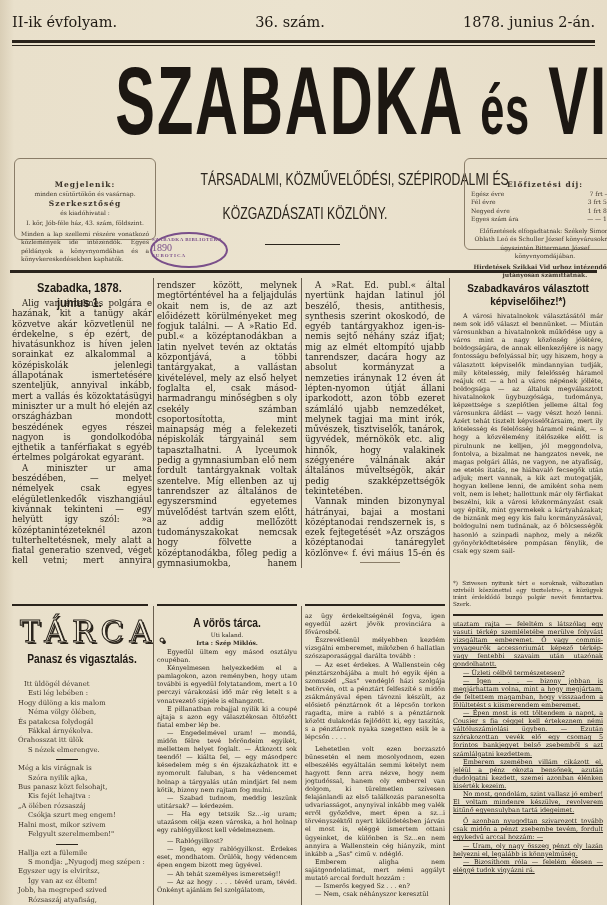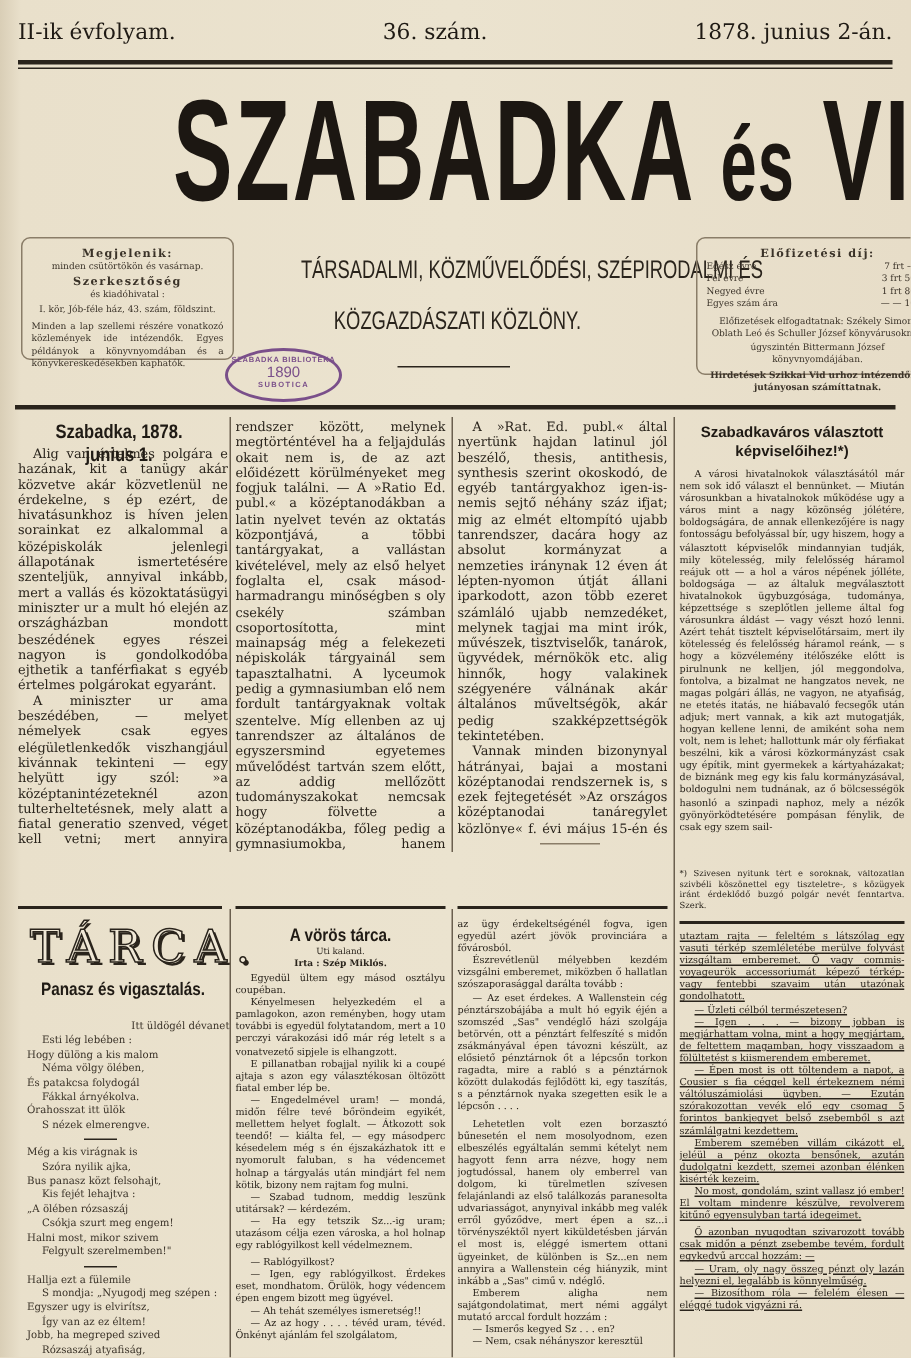--- a/index.html
+++ b/index.html
@@ -26,34 +26,34 @@
     text-align: center;
     font-family: "Liberation Sans", sans-serif;
     font-weight: bold; color: #1c1712;
     letter-spacing: 3px;
     transform: scaleX(0.62); transform-origin: center;
     font-size: 96px; line-height: 90px; white-space: nowrap;
   }
   .masthead .es { font-size: 70px; letter-spacing: 1px; }
   .infobox {
     position: absolute; border: 1px solid #8a7d68; border-radius: 6px;
-    font-size: 6px; line-height: 8.5px; text-align: center; color: #3a3228; padding: 4px 6px;
+    font-size: 6px; line-height: 8.5px; text-align: center; color: #3a3228; padding: 20px 6px;
   }
   .infobox .hd { font-weight: bold; font-size: 7.5px; letter-spacing: 1px; margin-top: 2px; }
   .infobox .row { display: flex; justify-content: space-between; text-align: left; }
   .subtitle {
     position: absolute; left: 160px; width: 290px; text-align: center;
     font-family: "Liberation Sans", sans-serif; font-size: 17px; color: #2a241c;
     transform: scaleX(0.72); transform-origin: center;
     white-space: nowrap;
   }
   .stamp {
     position: absolute; left: 150px; top: 232px; width: 78px; height: 36px;
     border: 2px solid #7a4f8a; border-radius: 50%;
-    color: #7a4f8a; text-align: center; font-family: Liberation Sans, sans-serif;
+    color: #7a4f8a; font-family: Liberation Serif, serif;
   }
   .stamp .t1 { font-size: 5px; font-weight: bold; margin-top: 3px; letter-spacing: 0.5px; }
   .stamp .t2 { font-size: 10px; line-height: 11px; }
   .stamp .t3 { font-size: 5px; font-weight: bold; letter-spacing: 1px; }
   .col {
     position: absolute; font-size: 8.6px; line-height: 10.3px; text-align: justify;
     color: #2a241c; overflow: hidden;
   }
   .col p { text-indent: 10px; }
   .colrule { position: absolute; width: 1px; background: #6a5f4e; }
@@ -163,21 +163,21 @@
 
   <div style="position:absolute; left:12px; top:604px; width:136px; height:2px; background:#2a241c;"></div>
   <div style="position:absolute; left:157px; top:604px; width:140px; height:2px; background:#2a241c;"></div>
   <div style="position:absolute; left:305px; top:604px; width:140px; height:2px; background:#2a241c;"></div>
   <div style="position:absolute; left:453px; top:614px; width:150px; height:2px; background:#2a241c;"></div>
 
   <div class="tarca" style="left:20px; top:614px;">TÁRCA.</div>
   <div class="h-sans" style="position:absolute; left:12px; top:652px; width:140px; font-size:12px; transform:scaleX(0.85);">Panasz és vigasztalás.</div>
 
   <div class="poem">
-    <div style="padding-left:6px;text-align:right;">Itt üldögél dévanet</div>
+    <div style="padding-left:6px;">Itt üldögél dévanet</div>
     <div class="ind">Esti lég lebében :</div>
     <div>Hogy dülöng a kis malom</div>
     <div class="ind">Néma völgy ölében,</div>
     <div>És patakcsa folydogál</div>
     <div class="ind">Fákkal árnyékolva.</div>
     <div>Órahosszat itt ülök</div>
     <div class="ind">S nézek elmerengve.</div>
     <div class="sep"></div>
     <div>Még a kis virágnak is</div>
     <div class="ind">Szóra nyilik ajka,</div>

